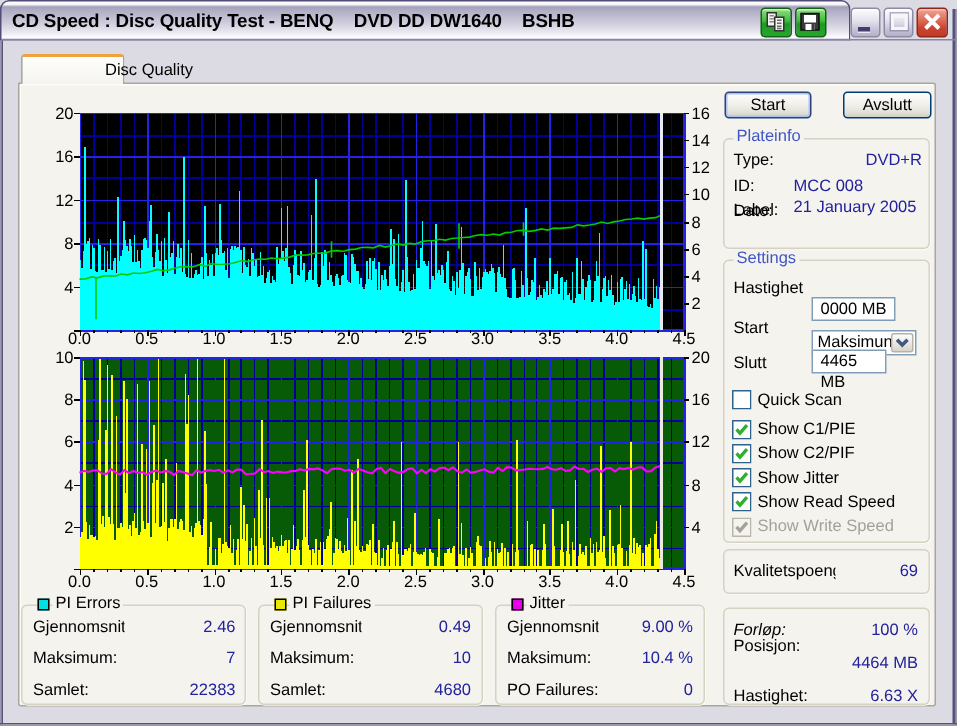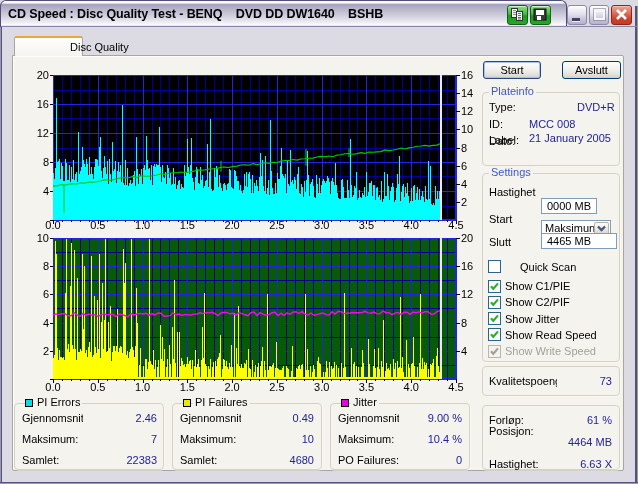--- a/index.html
+++ b/index.html
@@ -168,25 +168,25 @@
 <div class="abs" style="left:541px;top:184px;width:70px;height:17px;border:1px solid #7f9db9;background:#fff;margin-top:36px;">
 <div style="position:absolute;left:3px;top:1px;line-height:13px;">Maksimun</div>
 <div style="position:absolute;right:1px;top:1px;width:15px;height:13px;border:1px solid #b5b2a8;border-radius:2px;background:linear-gradient(180deg,#fdfdfd 0%,#eceae4 50%,#d8d4ca 100%);">
 <svg width="13" height="11" viewBox="0 0 13 11">
         <path d="M3 3.5 L6.5 7 L10 3.5" stroke="#44597e" stroke-width="2.4" fill="none"></path>
       </svg></div>
   </div>
 <div class="lab" style="left:489px;top:212px;">Start</div>
 <div class="inp" style="left:541px;top:198px;width:56px;height:16px;">0000 MB</div>
 <div class="lab" style="left:489px;top:235px;">Slutt</div>
-<div class="inp" style="left:541px;top:233px;width:76px;height:16px;">4465 MB</div>
+<div class="inp" style="left:541px;top:233px;width:50px;height:16px;">4465 MB</div>
 <div class="cb" style="left:488px;top:260.0px;"><svg width="13" height="13" viewBox="0 0 13 13">
       <rect x="0.5" y="0.5" width="12" height="12" fill="#fff" stroke="#2c628b"></rect>
     </svg></div>
-<div class="lab" style="left:505px;top:259.5px;color:#000;margin-left:15px;">Quick Scan</div>
+<div class="lab" style="left:505px;top:259.5px;color:#000;">Quick Scan</div>
 <div class="cb" style="left:488px;top:279.5px;"><svg width="13" height="13" viewBox="0 0 13 13">
       <rect x="0.5" y="0.5" width="12" height="12" fill="#fff" stroke="#2c628b"></rect>
       <path d="M3 6.2 L5.3 8.8 L10 3.4" stroke="#2fae2f" stroke-width="2.2" fill="none"></path>
     </svg></div>
 <div class="lab" style="left:505px;top:279px;color:#000;">Show C1/PIE</div>
 <div class="cb" style="left:488px;top:295.8px;"><svg width="13" height="13" viewBox="0 0 13 13">
       <rect x="0.5" y="0.5" width="12" height="12" fill="#fff" stroke="#2c628b"></rect>
       <path d="M3 6.2 L5.3 8.8 L10 3.4" stroke="#2fae2f" stroke-width="2.2" fill="none"></path>
     </svg></div>
 <div class="lab" style="left:505px;top:295.3px;color:#000;">Show C2/PIF</div>
@@ -200,24 +200,24 @@
       <path d="M3 6.2 L5.3 8.8 L10 3.4" stroke="#2fae2f" stroke-width="2.2" fill="none"></path>
     </svg></div>
 <div class="lab" style="left:505px;top:327.9px;color:#000;">Show Read Speed</div>
 <div class="cb" style="left:488px;top:344.7px;"><svg width="13" height="13" viewBox="0 0 13 13">
       <rect x="0.5" y="0.5" width="12" height="12" fill="#f4f3ee" stroke="#b9b6ac"></rect>
       <path d="M3 6.2 L5.3 8.8 L10 3.4" stroke="#a3a198" stroke-width="2.2" fill="none"></path>
     </svg></div>
 <div class="lab" style="left:505px;top:344.2px;color:#a3a198;">Show Write Speed</div>
 <div class="gb" style="left:482px;top:366px;width:138px;height:30px;"></div>
 <div class="lab clip" style="left:489px;top:374px;width:68px;">Kvalitetspoeng</div>
-<div class="valr" style="left:532px;top:374px;width:80px;">73</div>
+<div class="valr" style="left:532px;top:374px;width:80px;">69</div>
 <div class="gb" style="left:482px;top:405px;width:138px;height:65px;"></div>
-<div class="lab" style="left:489px;top:412.5px;">Forløp:</div>
-<div class="valr" style="left:512px;top:412.5px;width:100px;">61 %</div>
+<div class="lab" style="left:489px;top:412.5px;font-style:italic;">Forløp:</div>
+<div class="valr" style="left:512px;top:412.5px;width:100px;">100 %</div>
 <div class="lab" style="left:489px;top:424px;">Posisjon:</div>
 <div class="valr" style="left:512px;top:434.5px;width:100px;">4464 MB</div>
 <div class="lab" style="left:489px;top:456.5px;">Hastighet:</div>
 <div class="valr" style="left:512px;top:456.5px;width:100px;">6.63 X</div>
 <div class="gb" style="left:14px;top:403px;width:150px;height:67px;"></div>
 <div class="abs" style="left:25px;top:399px;width:8px;height:8px;background:#00e0e0;border:1px solid #000;"></div>
 <div class="gblab" style="left:35px;top:396px;color:#000;">PI Errors</div>
 <div class="lab clip" style="left:22px;top:411px;width:61px;">Gjennomsnitt:</div>
 <div class="valr" style="left:22px;top:411px;width:135px;">2.46</div>
 <div class="lab clip" style="left:22px;top:432px;width:70px;">Maksimum:</div>

